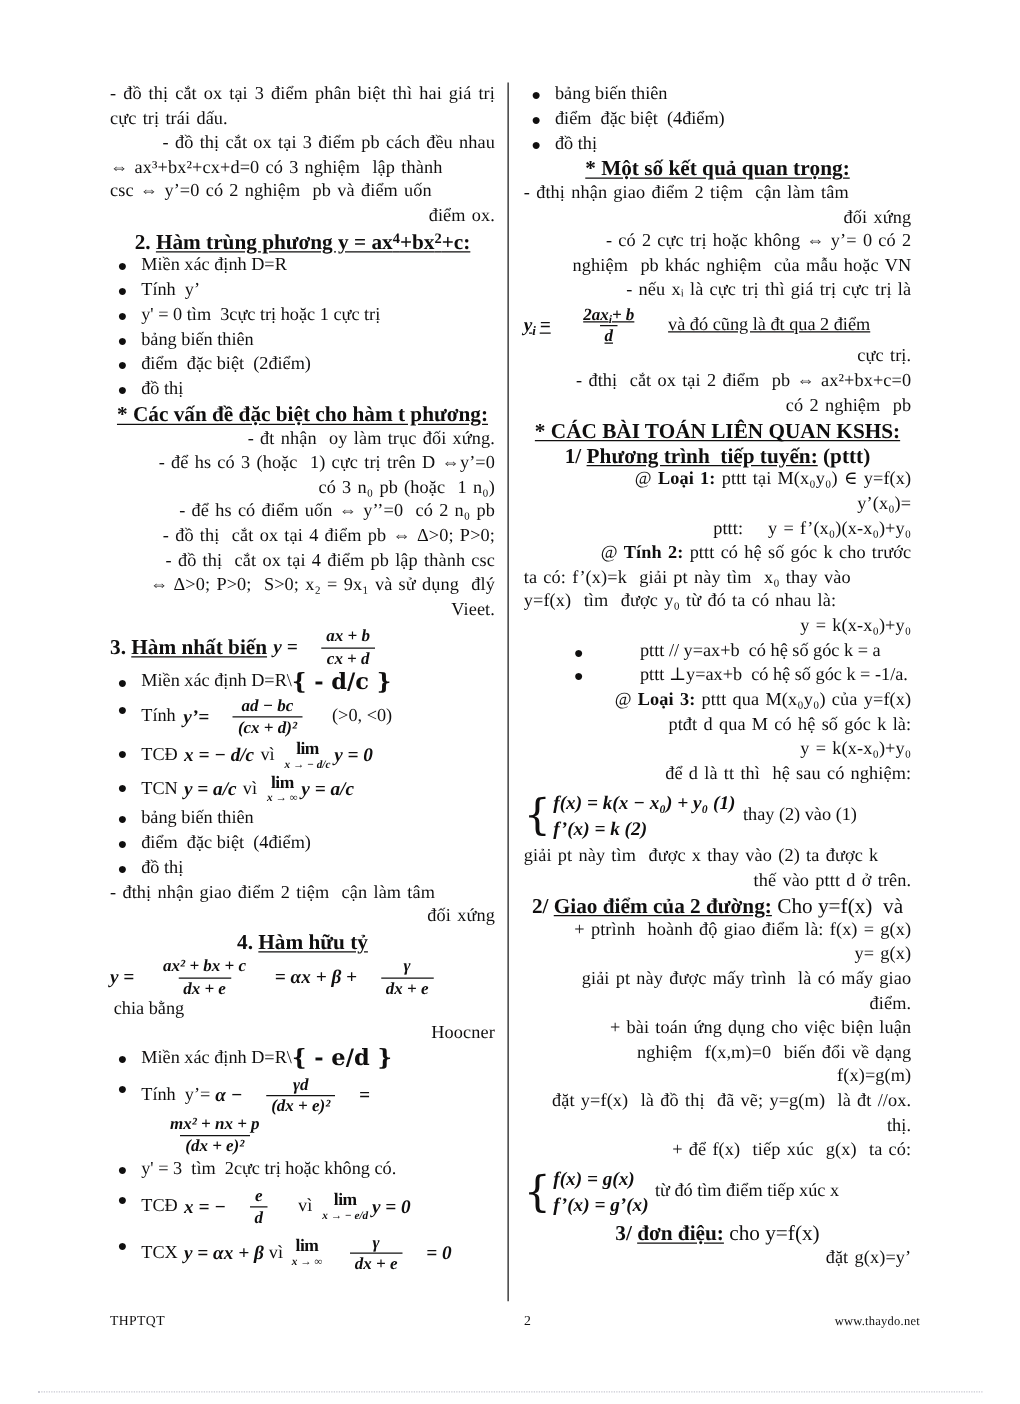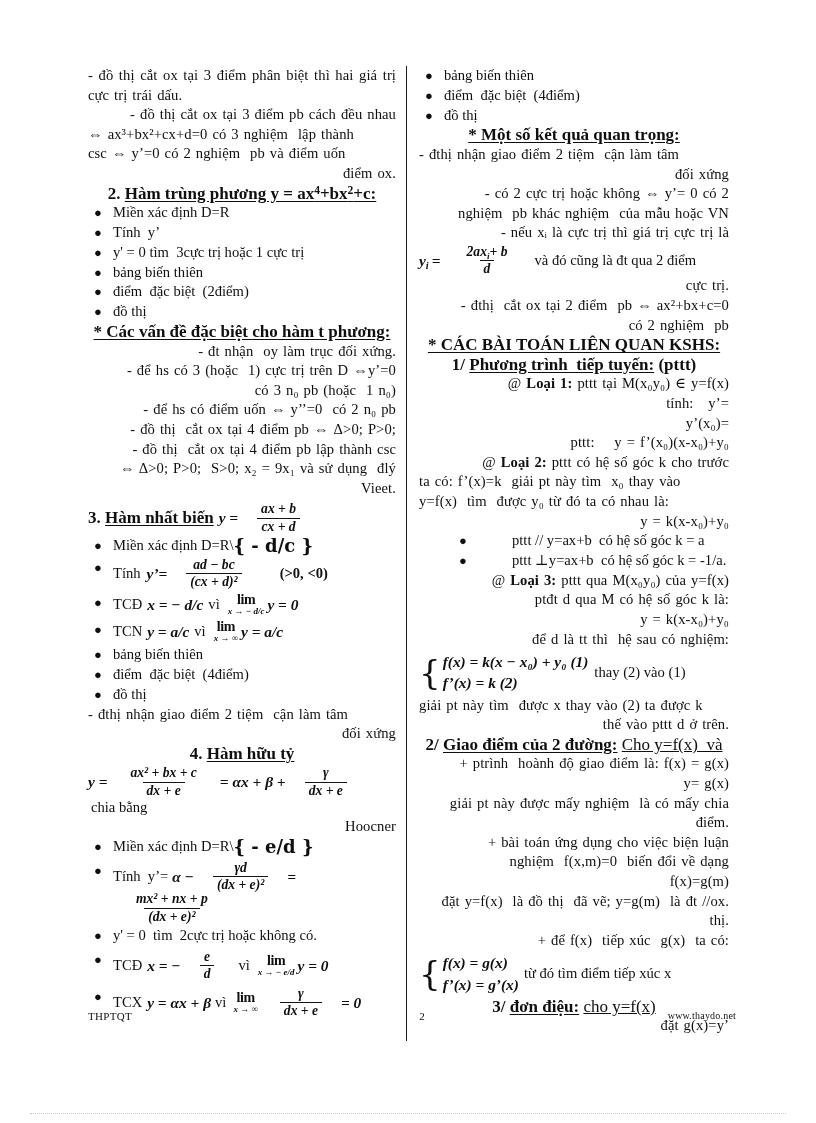--- a/index.html
+++ b/index.html
@@ -66,21 +66,21 @@
     font-weight: bold;
     margin: 0;
     white-space: pre-wrap;
     text-align: center;
   }
   .hdr .u {
     text-decoration: underline;
     text-underline-offset: 2px;
   }
   .hdr .nu { font-weight: bold; text-decoration: none; }
-  .hdr-reg { font-weight: normal; text-decoration: underline; }
+  .hdr-reg { font-weight: normal; }
 
   
   .bul {
     display: flex;
     flex-direction: row;
     align-items: flex-start;
     font-size: 14.6px;
     line-height: 19.8px;
     margin: 0;
   }
@@ -165,25 +165,25 @@
     line-height: 0.9;
   }
   .sp4 { height: 4px; }
   .sp6 { height: 6px; }
   .sp2 { height: 2px; }
 
   
   .footer {
     position: absolute;
     left: 88px;
-    top: 1010px;
+    top: 1051px;
     width: 648px;
     display: flex;
     flex-direction: row;
-    align-items: flex-start;
+    align-items: flex-end;
     font-size: 11px;
   }
   .footer .f-left { flex: 0 0 auto; width: 240px; text-align: left; letter-spacing: 0.3px;}
   .footer .f-mid { flex: 1 1 auto; text-align: center; }
   .footer .f-right { flex: 0 0 auto; width: 220px; text-align: right; letter-spacing: 0.2px; font-size: 10px;}
 
   .botline {
     position: absolute;
     left: 30px;
     top: 1113px;
@@ -265,21 +265,21 @@
       <div class="sp2"></div>
       <div class="bul">
           <span class="dot">●</span>
         <span class="btxt mathrow">
           <span style="margin-right:6px;">Tính</span>
           <span class="mbi">y’=</span>
           <span class="frac b">
             <span class="num">ad − bc</span>
             <span class="den">(cx + d)²</span>
           </span>
-          <span style="margin-left:19px;font-weight:bold;">(&gt;0, &lt;0)</span>
+          <span style="margin-left:5px;">(&gt;0, &lt;0)</span>
         </span>
       </div>
 
       <div class="sp4"></div>
       <div class="bul">
           <span class="dot">●</span>
         <span class="btxt mathrow">
           <span style="margin-right:5px;">TCĐ</span>
           <span class="mbi">x = − d/c</span>
           <span style="margin:0 5px;">vì</span>
@@ -359,21 +359,21 @@
           <span class="frac b">
             <span class="num">mx² + nx + p</span>
             <span class="den">(dx + e)²</span>
           </span>
         </span>
       </div>
 
       <div class="sp2"></div>
       <div class="bul">
           <span class="dot">●</span>
-          <span class="btxt">y' = 0  tìm  2cực trị hoặc không có.</span>
+          <span class="btxt">y' = 3  tìm  2cực trị hoặc không có.</span>
         </div>
 
       <div class="sp4"></div>
       <div class="bul">
           <span class="dot">●</span>
         <span class="btxt mathrow">
           <span style="margin-right:5px;">TCĐ</span>
           <span class="mbi">x = −</span>
           <span class="frac b">
             <span class="num">e</span>
@@ -427,44 +427,43 @@
         </div>
 
       <p class="hdr"><span class="u">* Một số kết quả quan trọng:</span></p>
 
       <p class="ln">- đthị nhận giao điểm 2 tiệm  cận làm tâm</p>
       <p class="ln nj">đối xứng</p>
       <p class="ln nj">- có 2 cực trị hoặc không ⇔ y’= 0 có 2</p>
       <p class="ln nj">nghiệm  pb khác nghiệm  của mẫu hoặc VN</p>
       <p class="ln nj">- nếu xᵢ là cực trị thì giá trị cực trị là</p>
 
-      <div class="mathrow" style="margin-top:2px;">
+      <div class="mathrow" style="margin-top:2px;text-decoration:underline;">
         <span class="mbi"><span>y</span><sub>i</sub></span>
         <span class="mbi" style="margin:0 3px;">=</span>
         <span class="frac b">
           <span class="num"><span>2ax</span><sub>i</sub><span>+ b</span></span>
           <span class="den">d</span>
         </span>
         <span style="margin-left:4px;">và đó cũng  là đt qua 2 điểm</span>
       </div>
       <p class="ln nj">cực trị.</p>
 
       <p class="ln nj">- đthị  cắt ox tại 2 điểm  pb ⇔ ax²+bx+c=0</p>
       <p class="ln nj">có 2 nghiệm  pb</p>
 
       <p class="hdr"><span class="u">* CÁC BÀI TOÁN LIÊN QUAN KSHS:</span></p>
 
       <p class="hdr"><span class="nu">1/</span> <span class="u">Phương trình  tiếp tuyến:</span> <span class="nu">(pttt)</span></p>
 
       <p class="ln nj"><span>@</span> <b class="u">Loại 1:</b> <span>pttt tại M(x₀y₀) ∈ y=f(x)</span></p>
-      <p class="ln nj" style="padding-left:46px;">tính:   y’=</p>
       <p class="ln nj" style="padding-left:84px;">y’(x₀)=</p>
       <p class="ln nj" style="padding-left:48px;">pttt:    y = f’(x₀)(x-x₀)+y₀</p>
 
-      <p class="ln nj"><span>@</span> <b class="u">Loại 2:</b> <span>pttt có hệ số góc k cho trước</span></p>
+      <p class="ln nj"><span>@</span> <b class="u">Tính 2:</b> <span>pttt có hệ số góc k cho trước</span></p>
       <p class="ln">ta có: f’(x)=k  giải pt này tìm  x₀ thay vào</p>
       <p class="ln">y=f(x)  tìm  được y₀ từ đó ta có nhau là:</p>
       <p class="ln nj" style="padding-left:16px;">y = k(x-x₀)+y₀</p>
       <div class="bul ind2">
           <span class="dot">●</span>
           <span class="btxt">pttt // y=ax+b  có hệ số góc k = a</span>
         </div>
       <div class="bul ind2">
           <span class="dot">●</span>
           <span class="btxt">pttt ⊥y=ax+b  có hệ số góc k = -1/a.</span>
@@ -484,21 +483,21 @@
         <span style="margin-left:6px;">thay  (2) vào (1)</span>
       </div>
 
       <p class="ln">giải pt này tìm  được x thay vào (2) ta được k</p>
       <p class="ln nj">thế vào pttt d ở trên.</p>
 
       <p class="hdr"><span class="nu">2/</span> <span class="u">Giao điểm của 2 đường:</span> <span class="hdr-reg">Cho y=f(x)  và</span></p>
 
       <p class="ln nj">+ ptrình  hoành độ giao điểm là: f(x) = g(x)</p>
       <p class="ln nj">y= g(x)</p>
-      <p class="ln nj">giải pt này được mấy nghiệm  là có mấy chia</p>
+      <p class="ln nj">giải pt này được mấy trình  là có mấy giao</p>
       <p class="ln nj">điểm.</p>
       <p class="ln nj">+ bài toán ứng dụng cho việc biện luận</p>
       <p class="ln nj">nghiệm  f(x,m)=0  biến đổi về dạng</p>
       <p class="ln nj">f(x)=g(m)</p>
       <p class="ln nj">đặt y=f(x)  là đồ thị  đã vẽ; y=g(m)  là đt //ox.</p>
       <p class="ln nj">thị.</p>
       <p class="ln nj">+ để f(x)  tiếp xúc  g(x)  ta có:</p>
 
       <div class="mathrow" style="margin:2px 0;">
         <span class="brace">{</span>

